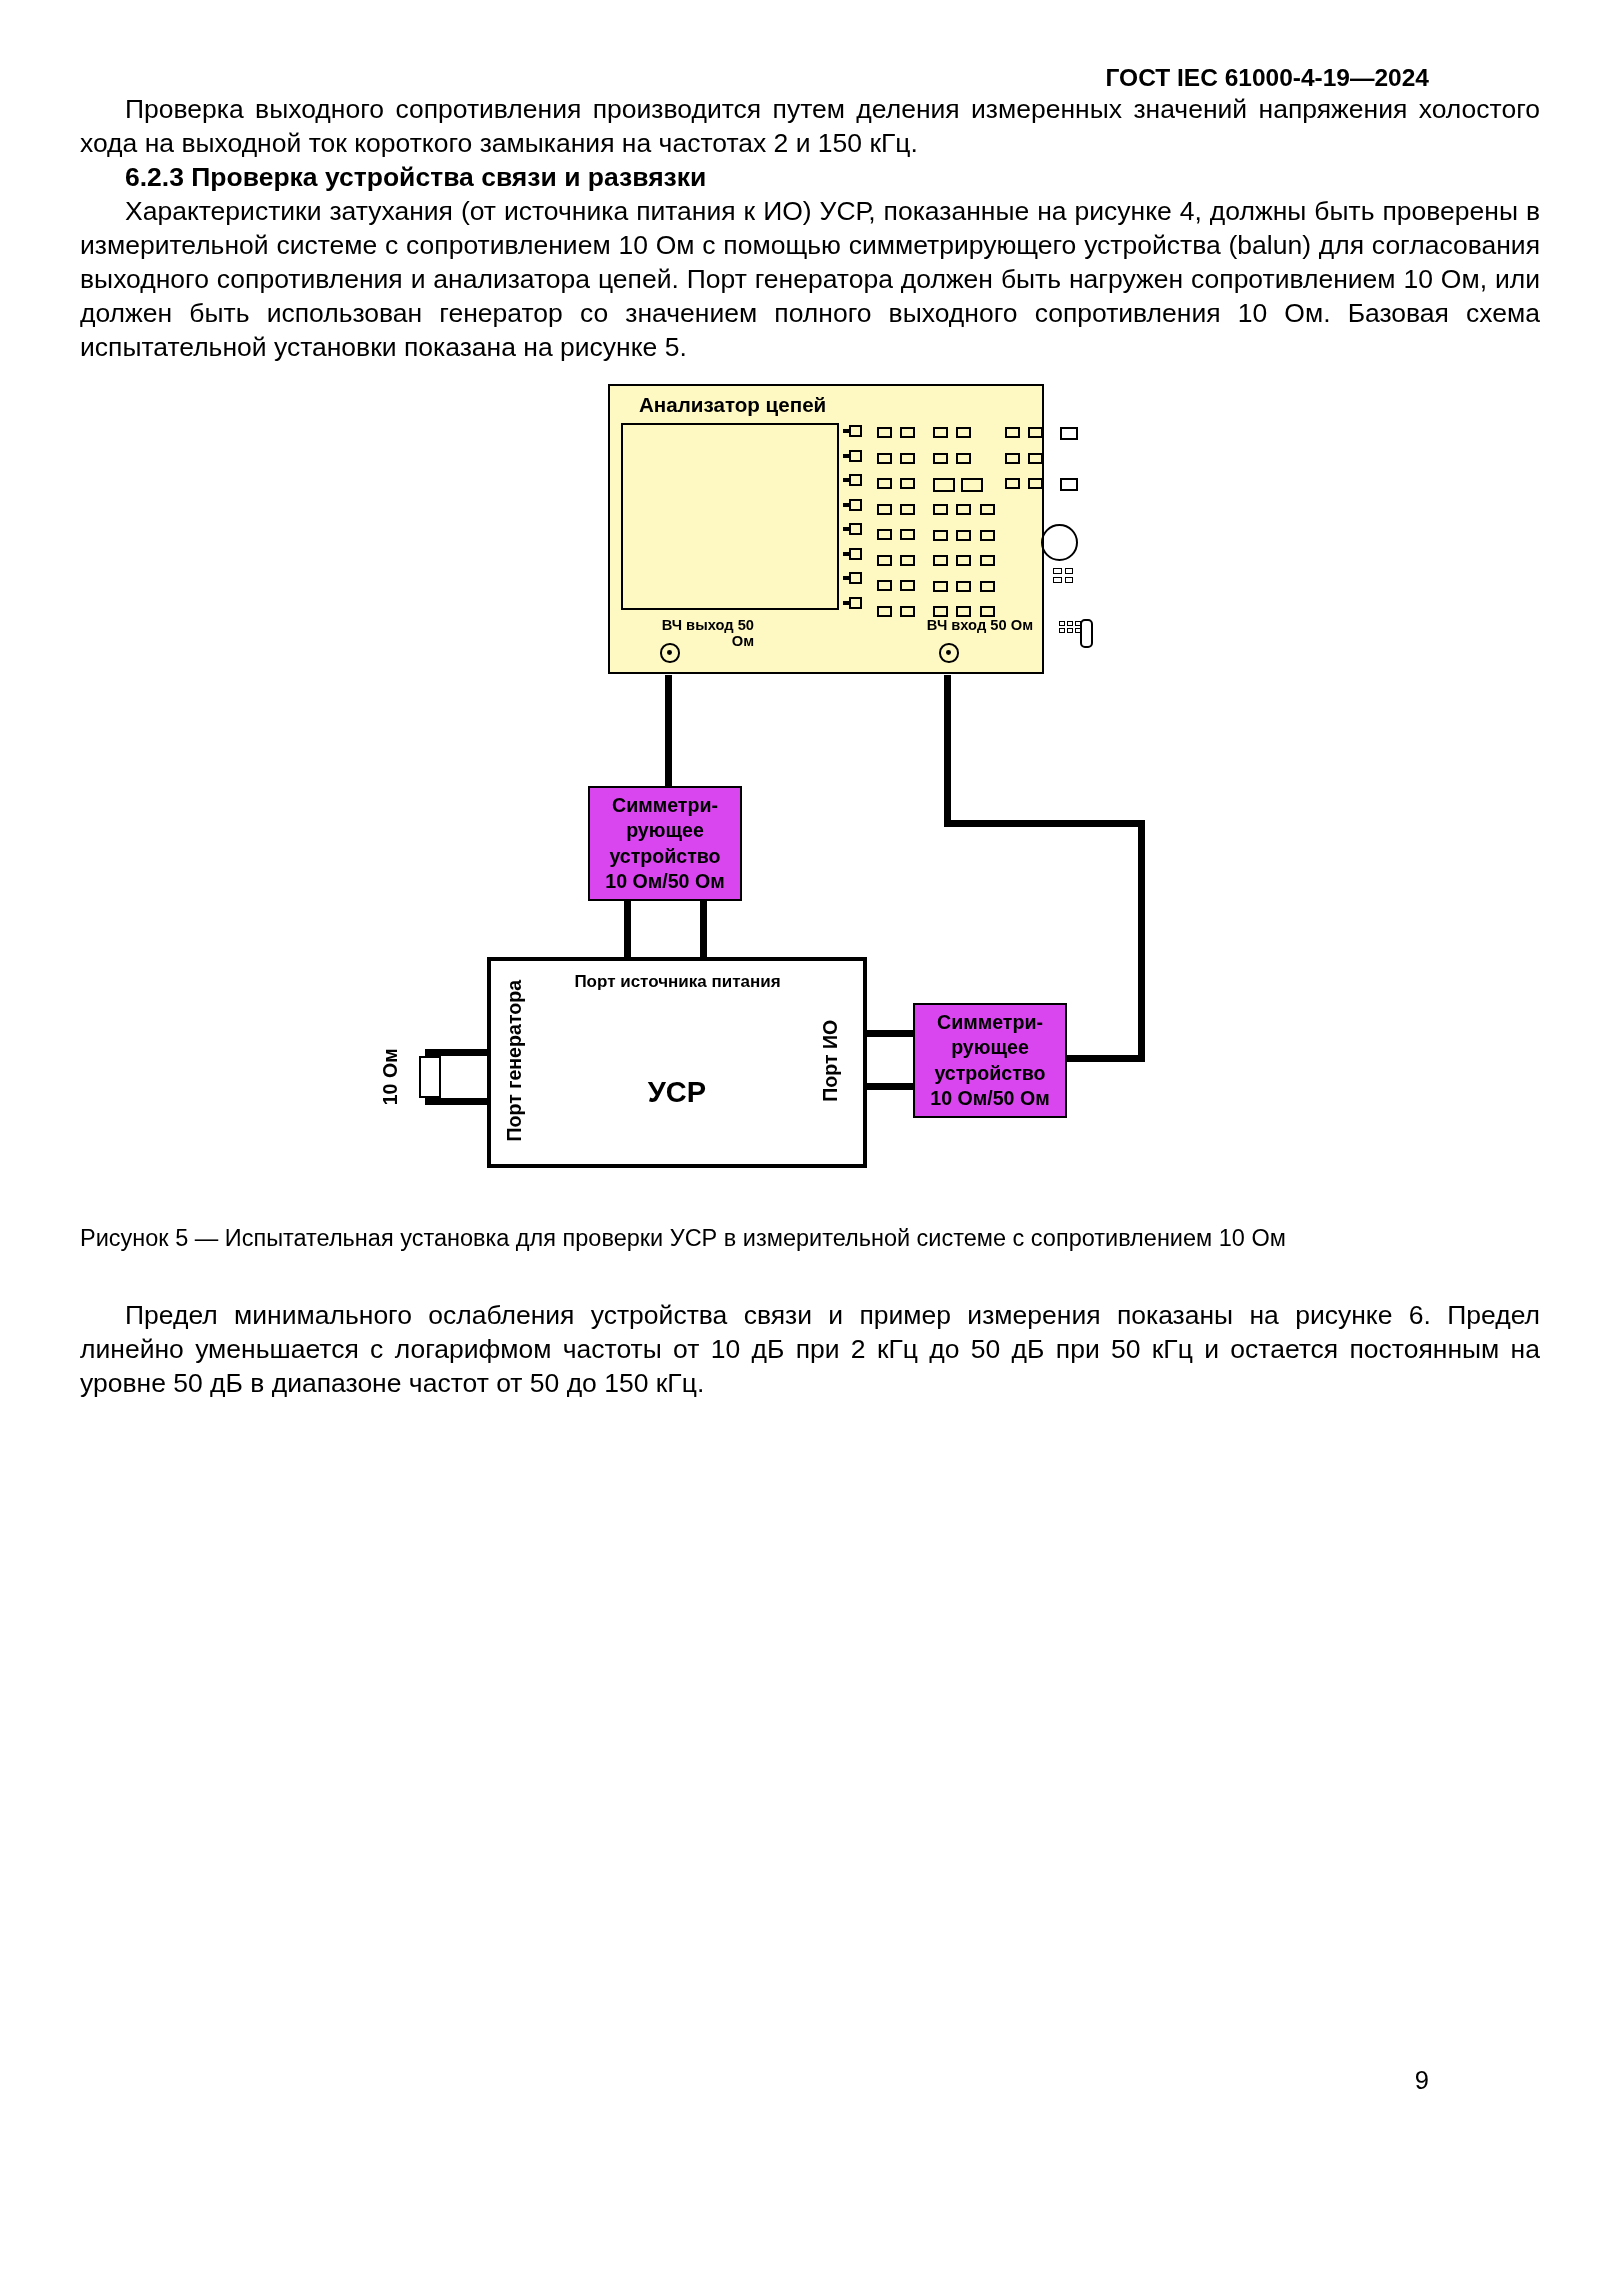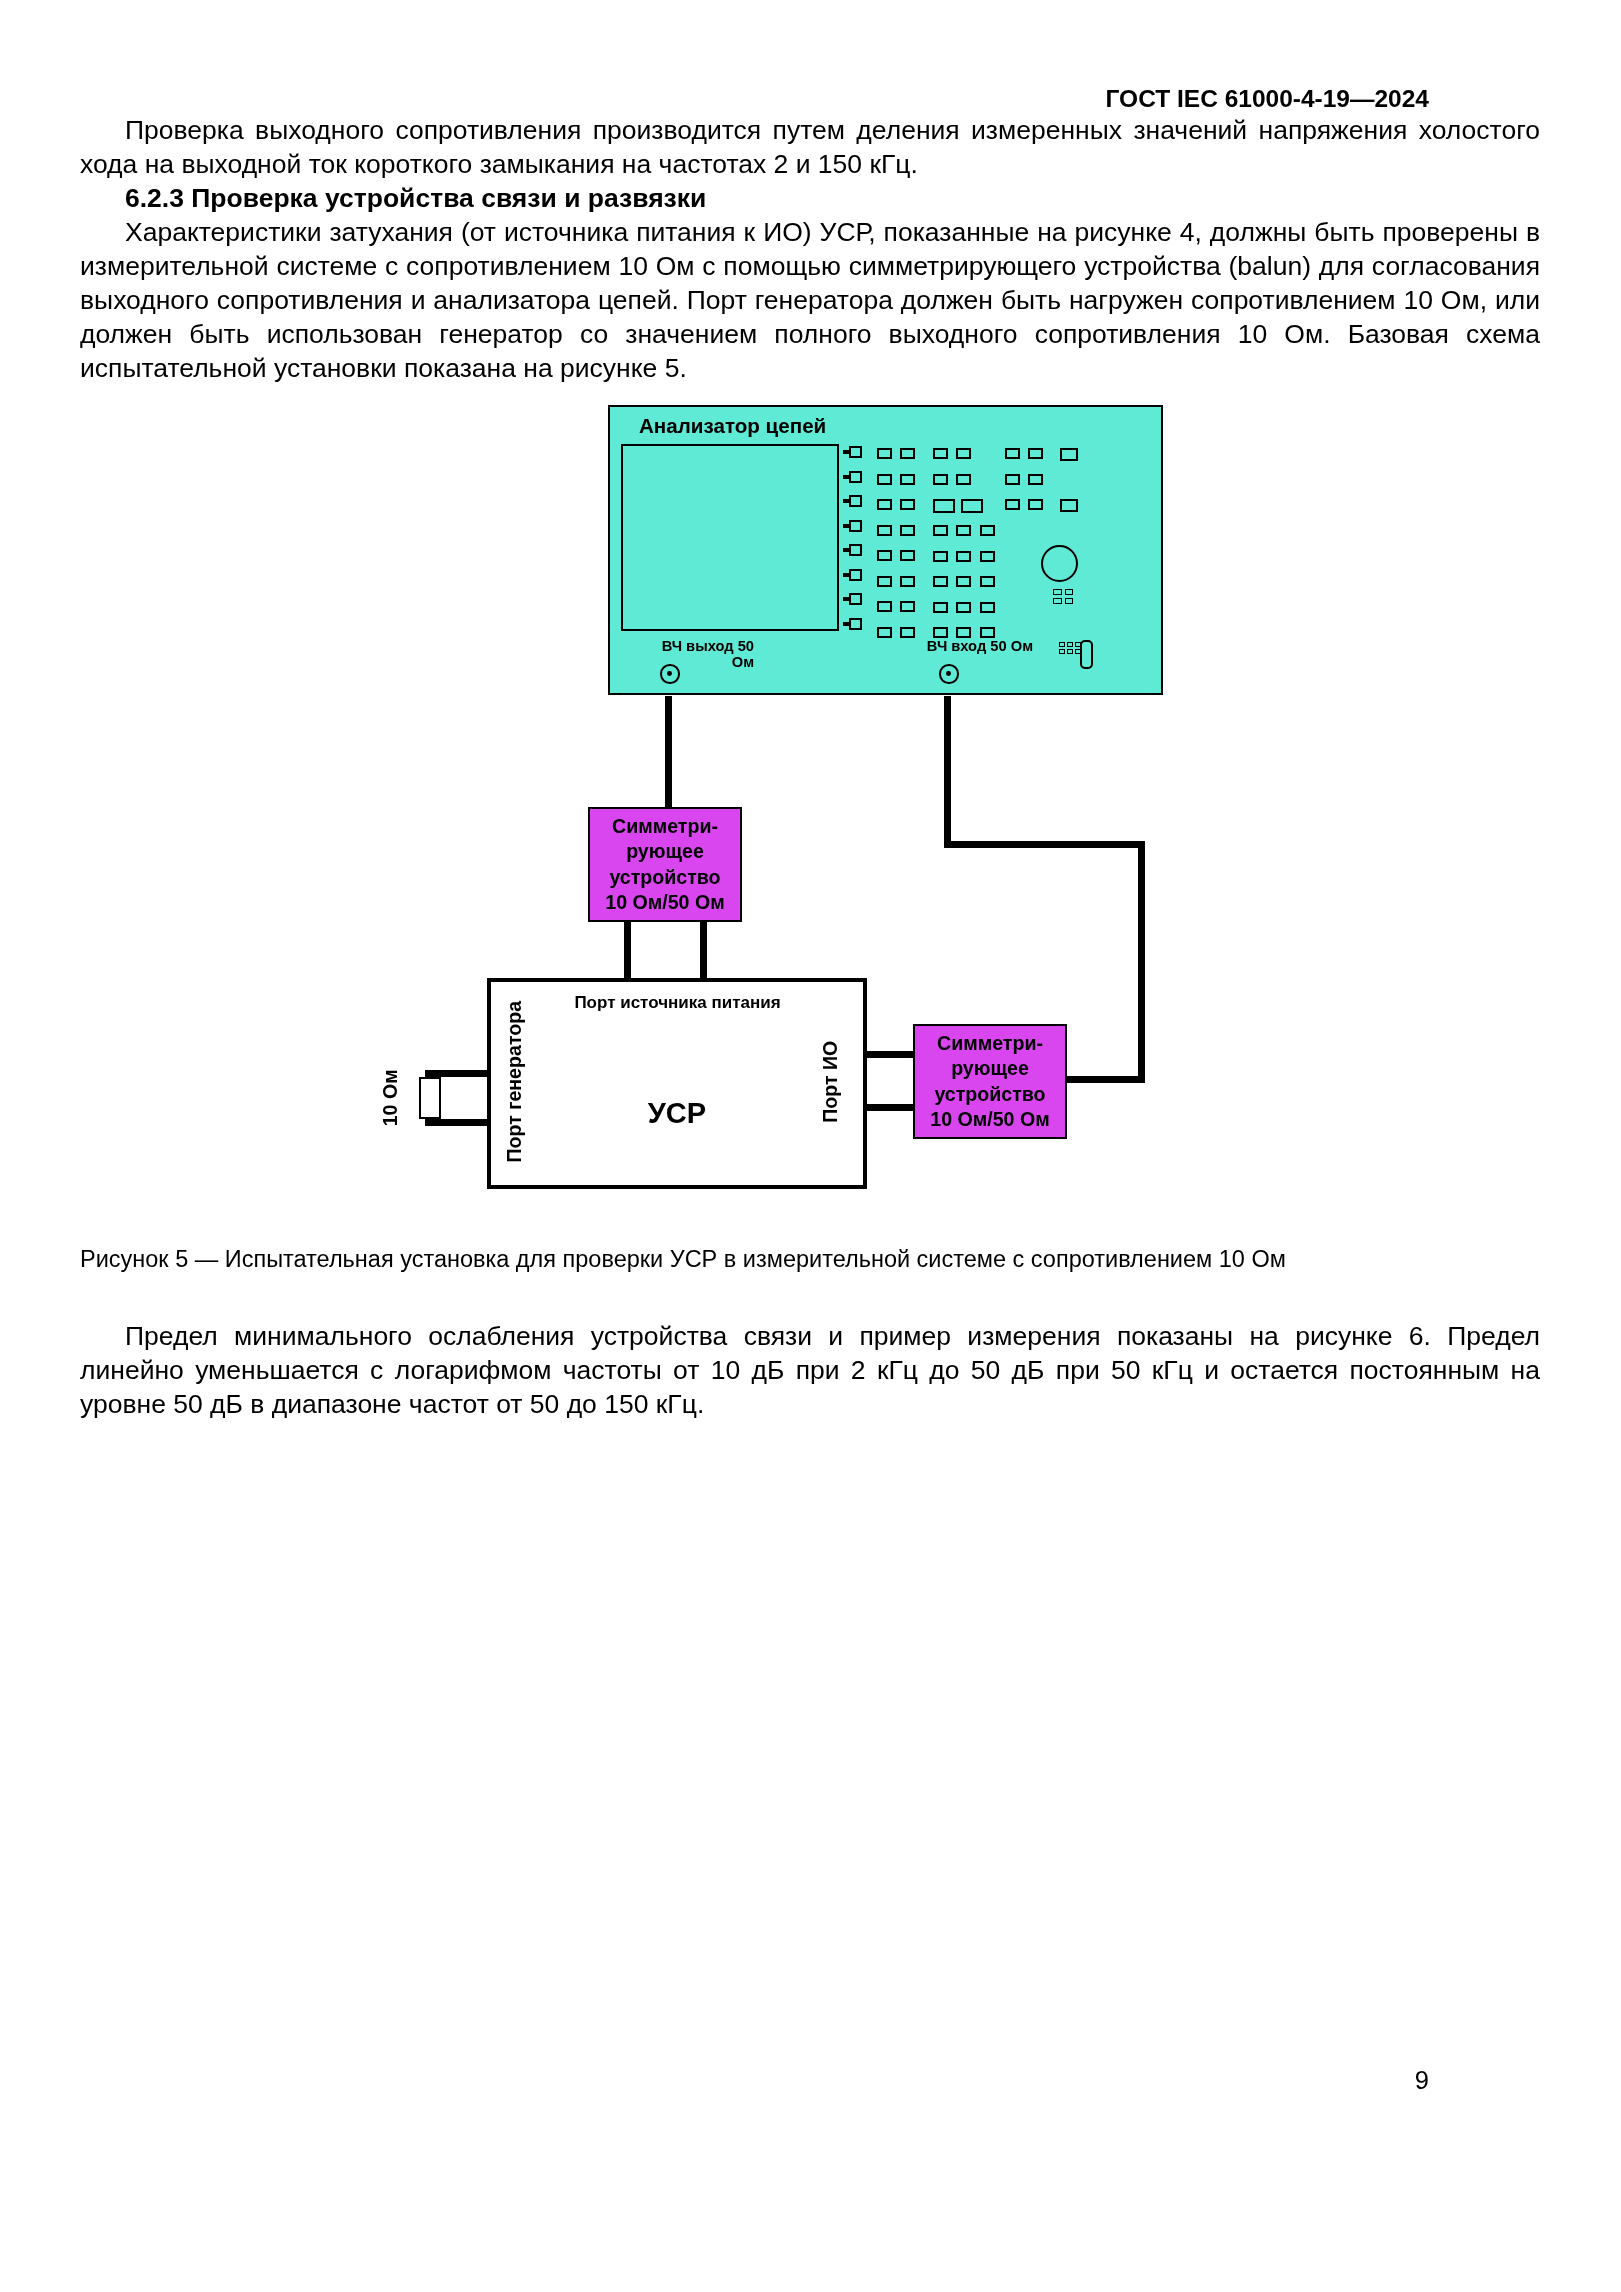--- a/index.html
+++ b/index.html
@@ -7,21 +7,21 @@
     position:relative;
     width:1621px; height:2293px;
     margin:0 auto;
     background:#ffffff;
     font-family:"Liberation Sans", sans-serif;
     color:#000;
     overflow:hidden;
   }
   
   .doc-header {
-    padding-top:85px;
+    padding-top:64px;
     padding-right:192px;
     text-align:right;
     font-size:24.5px;
     font-weight:bold;
   }
   .content {
     margin-left:80px;
     margin-right:81px;
     font-size:26.5px;
     line-height:34px;
@@ -42,22 +42,22 @@
     position:absolute;
     top:2066px; right:192px;
     font-size:25.5px;
   }
   
   .diagram { position:relative; height:796px; margin-top:12.7px; }
   .diagram *, .diagram { box-sizing:border-box; }
   .wire { position:absolute; background:#000; }
 
   .analyzer {
-    position:absolute; left:608px; top:7.8px; width:555px; height:290px;
-    border:2px solid #000; background:#5eead4;
+    position:absolute; left:608px; top:7.8px; width:436px; height:290px;
+    border:2px solid #000; background:#fef9c3;
   }
   .an-title { position:absolute; left:29px; top:6.9px; font-size:20.6px; font-weight:bold; }
   .an-screen { position:absolute; left:10.8px; top:37px; width:218px; height:187px; border:2px solid #000; }
 
   .softkeys { position:absolute; left:239px; top:39px; display:flex; flex-direction:column; gap:12.7px; }
   .softkeys i { display:block; width:12.7px; height:11.8px; border:2px solid #000; position:relative; }
   .softkeys i::before { content:""; position:absolute; left:-7.8px; top:2px; width:5.9px; height:3.9px; background:#000; }
 
   .bgrid { position:absolute; display:grid; }
   .bgrid i { display:block; border:2px solid #000; }

